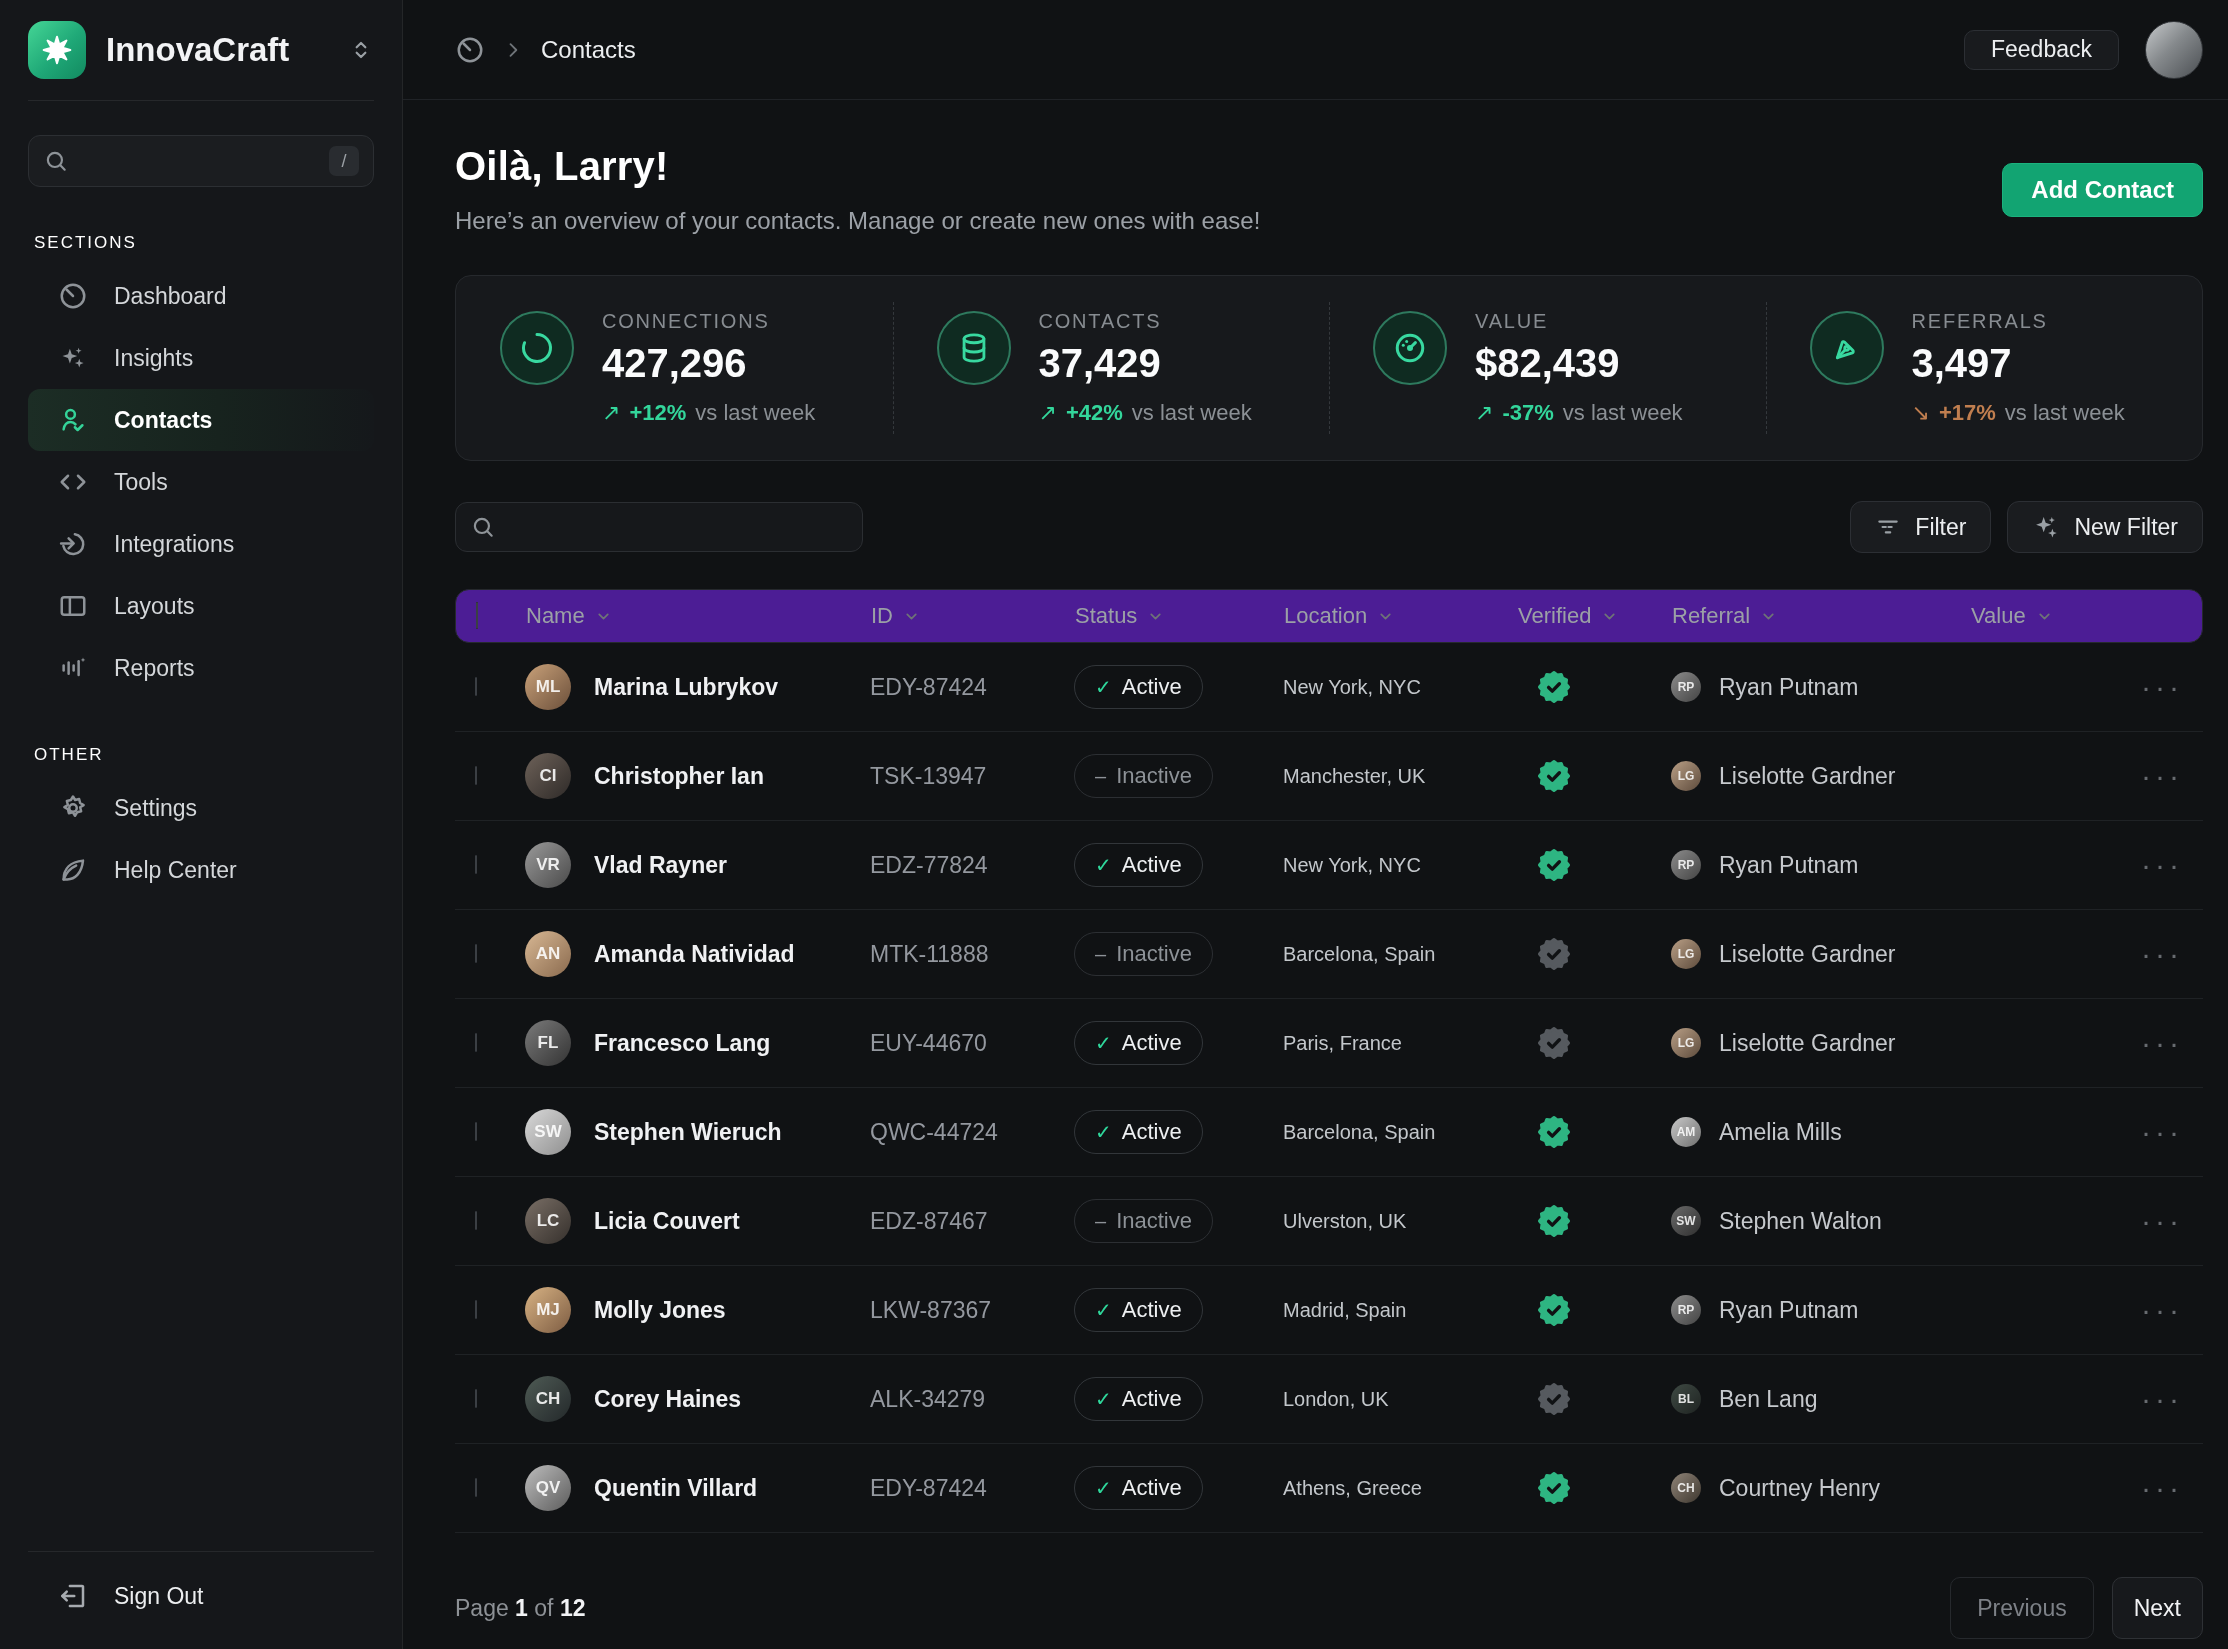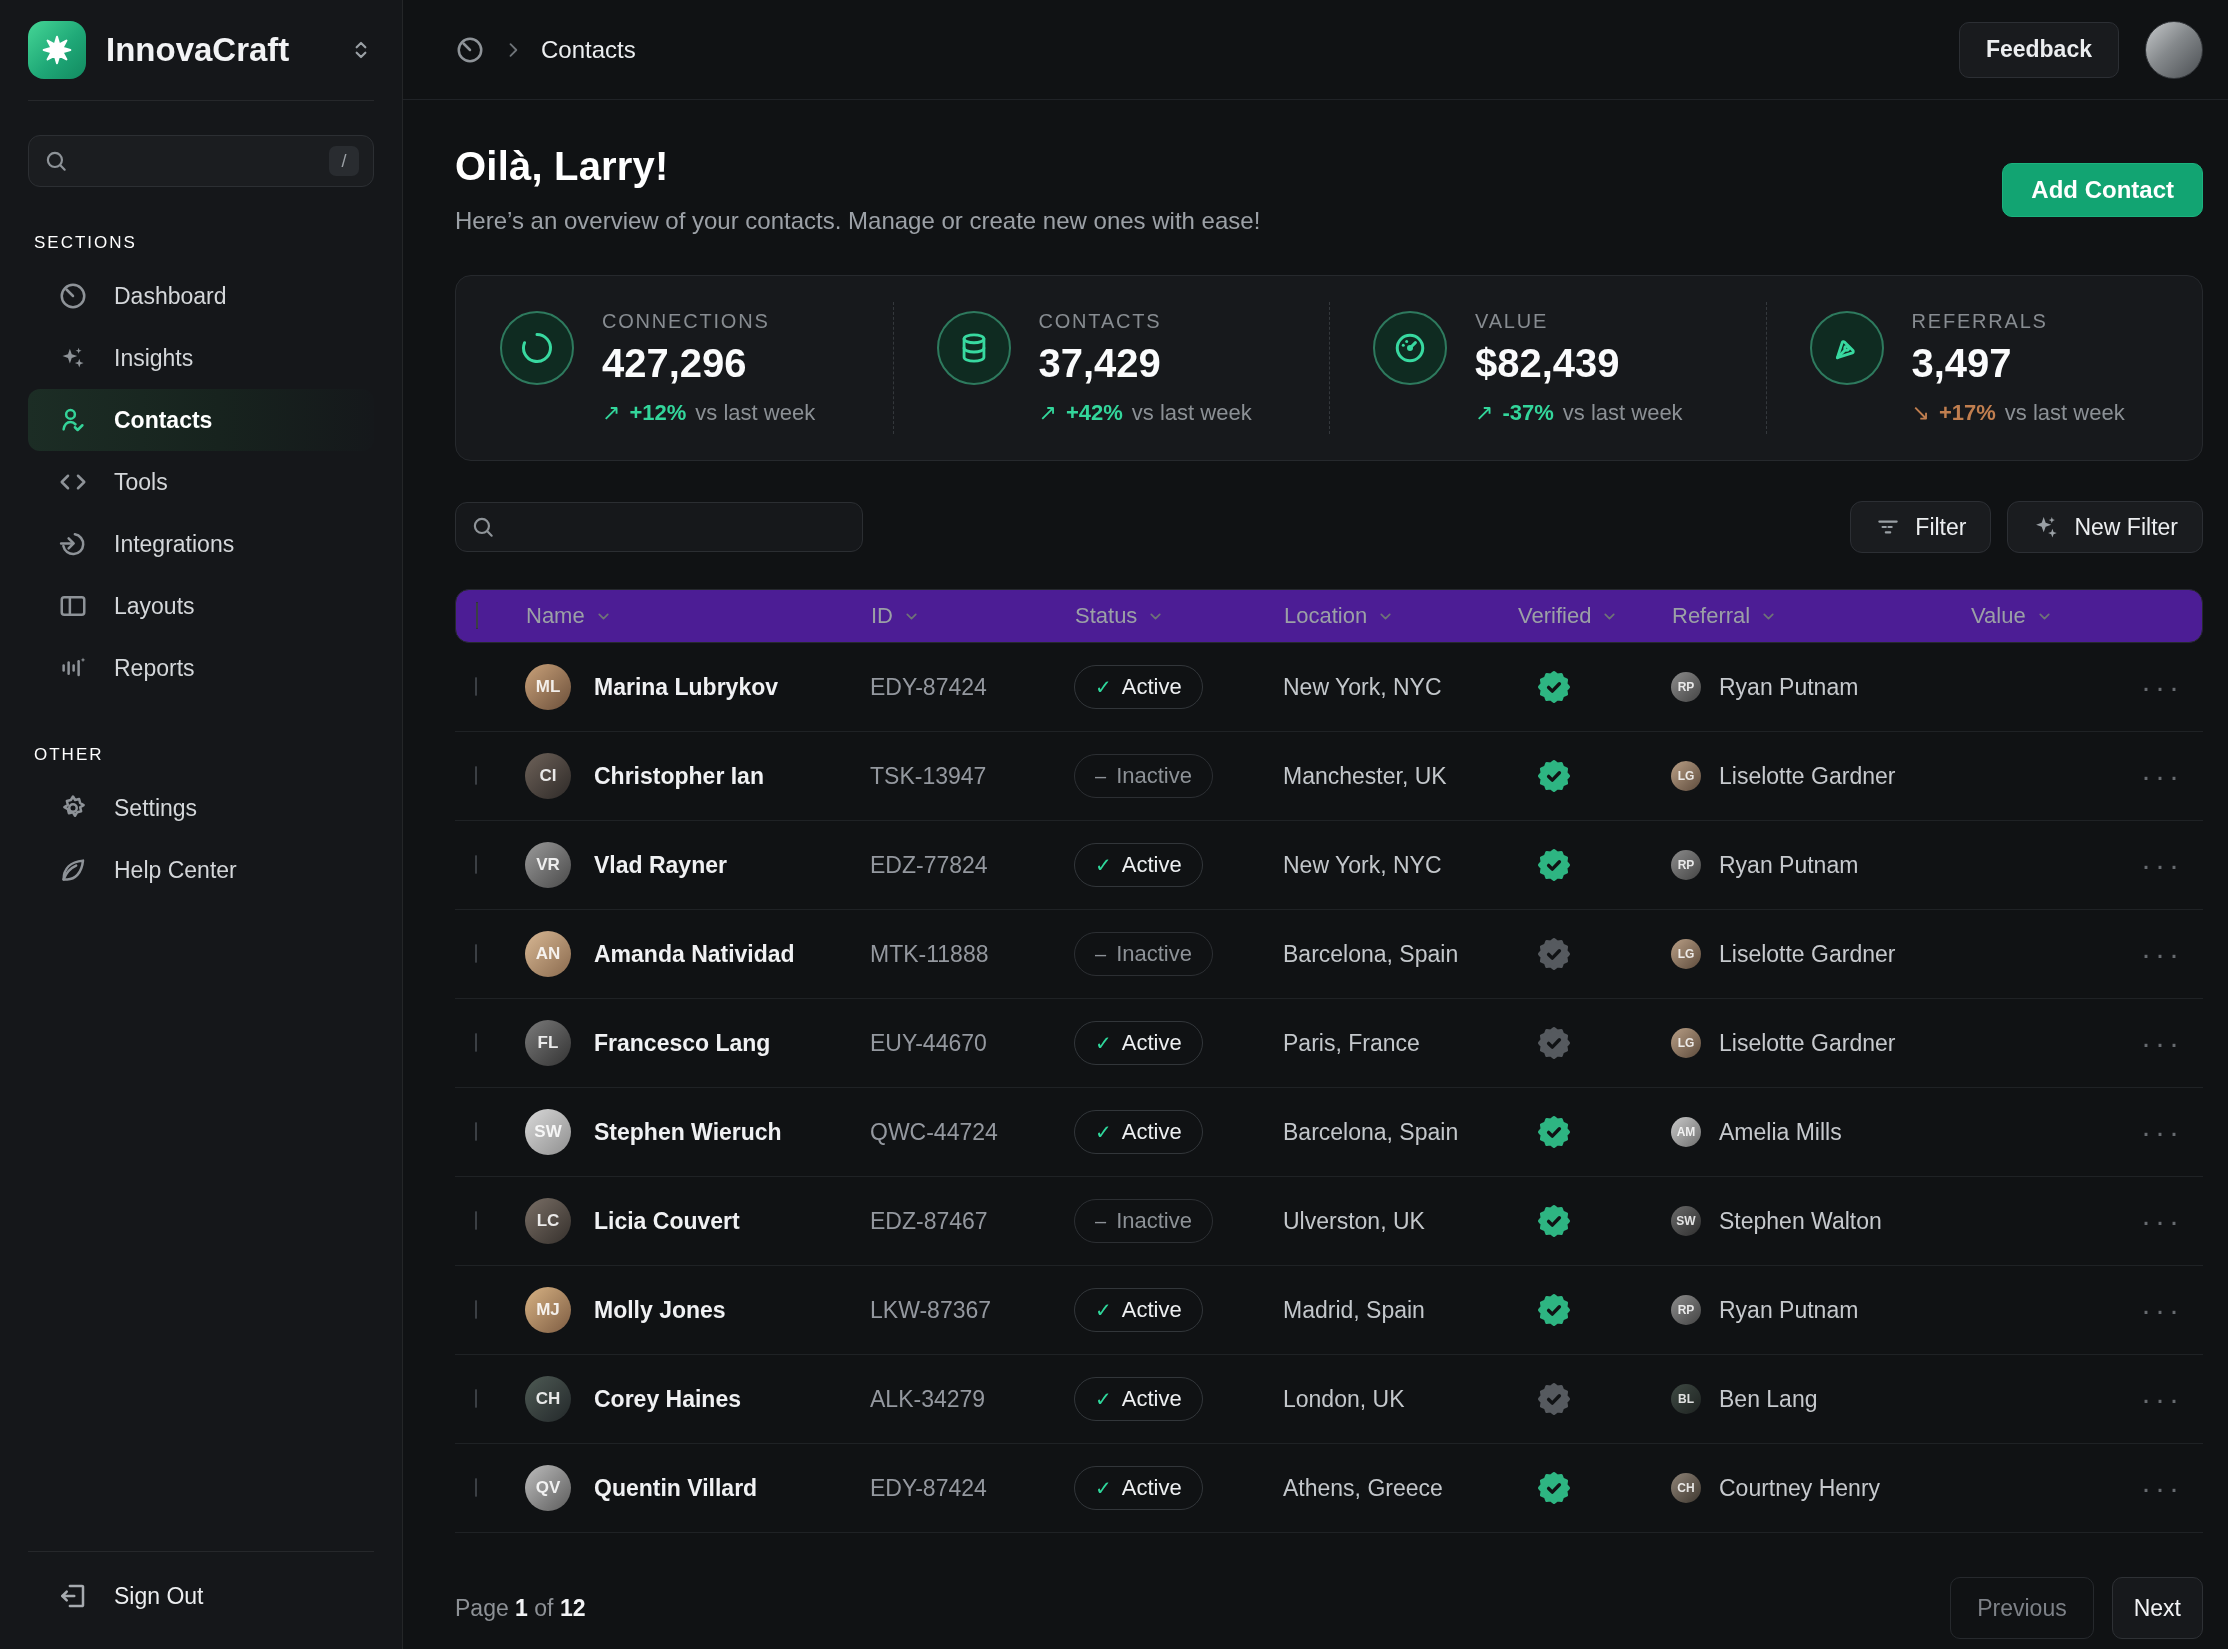--- a/index.html
+++ b/index.html
@@ -37,22 +37,22 @@
 
   
   .main { flex:1; display:flex; flex-direction:column; }
   .topbar { height:100px; display:flex; align-items:center; padding:0 52px;
     border-bottom:1px solid #202327; }
   .breadcrumb { display:flex; align-items:center; gap:18px; }
   .breadcrumb .bicon { color:#8e9398; display:flex; }
   .breadcrumb .bchev { color:#6f7479; display:flex; }
   .breadcrumb-current { font-size:24px; color:#eceef0; }
   .topbar-right { margin-left:auto; display:flex; align-items:center; gap:26px; }
-  .feedback-btn { height:56px; padding:0 26px; border-radius:10px; border:1px solid #2c2f34;
-    background:#191b1e; color:#eceef0; font-size:23px; display:flex; align-items:center;font-weight:bold; }
+  .feedback-btn { height:40px; padding:0 26px; border-radius:10px; border:1px solid #2c2f34;
+    background:#191b1e; color:#eceef0; font-size:23px; display:flex; align-items:center; }
   .user-avatar { width:58px; height:58px; border-radius:50%;
     background:linear-gradient(135deg,#c7cacc 0%,#85898c 45%,#4a4e52 100%);
     border:1px solid #33363a; }
 
   .content { flex:1; padding:0 52px; }
   .greet-row { margin-top:44px; display:flex; align-items:center; justify-content:space-between; }
   .greet-title { font-size:40px; font-weight:700; color:#ffffff; letter-spacing:0.2px; }
   .greet-sub { margin-top:18px; font-size:24px; color:#9ca1a7; }
   .add-contact-btn { height:54px; padding:0 28px; border-radius:10px; background:#12a472;
     color:#ffffff; font-size:24px; font-weight:600; display:flex; align-items:center;
@@ -101,21 +101,21 @@
   .cell-name { font-size:23px; font-weight:600; color:#f0f1f3; }
   .cell-id { font-size:23px; color:#94989f; }
   .badge { display:inline-flex; height:44px; border-radius:22px; padding:0 20px; gap:10px;
     align-items:center; border:1px solid #32363a; width:max-content; }
   .badge .glyph { font-size:20px; }
   .badge .blabel { font-size:22px; }
   .badge.active .glyph { color:#2fd79b; }
   .badge.active .blabel { color:#eef0f2; }
   .badge.inactive { border-color:#2c2f33; }
   .badge.inactive .glyph, .badge.inactive .blabel { color:#8d9297; }
-  .cell-location { font-size:23px; color:#c3c7cb; }
+  .cell-location { font-size:20px; color:#c3c7cb; }
   .verified-cell { display:flex; padding-left:20px; }
   .referral-cell { display:flex; align-items:center; gap:18px; }
   .ref-avatar { width:30px; height:30px; border-radius:50%; display:flex; align-items:center;
     justify-content:center; font-size:12px; font-weight:600; color:rgba(255,255,255,.85); }
   .ref-name { font-size:23px; color:#c6c9cd; }
   .bar-track { width:86px; height:10px; border-radius:5px; background:#26292d; overflow:hidden; }
   .bar-fill { height:100%; border-radius:5px; background:#2fd79b; }
   .dots-btn { color:#676b70; font-size:30px; letter-spacing:4px; text-align:right; line-height:10px; }
 
   .table-footer { display:flex; align-items:center; justify-content:space-between; margin-top:44px; }

